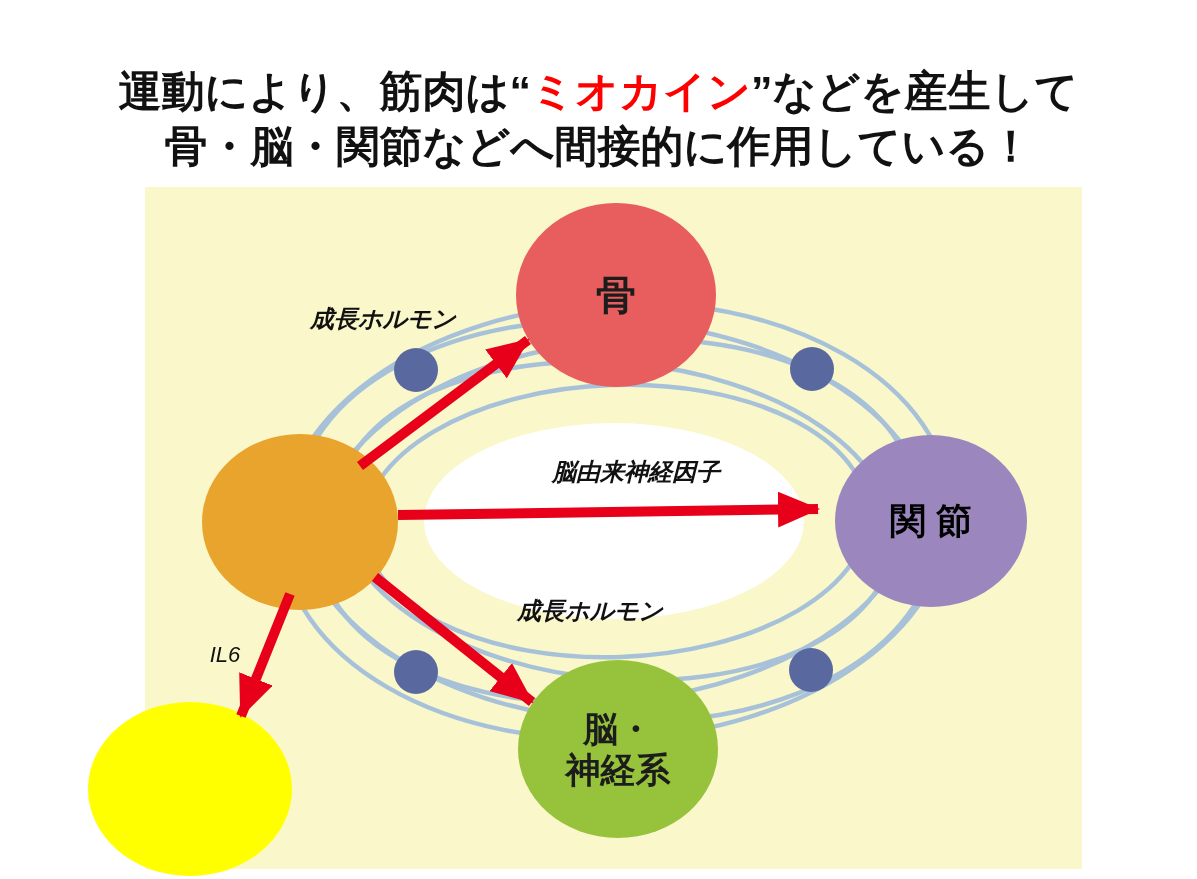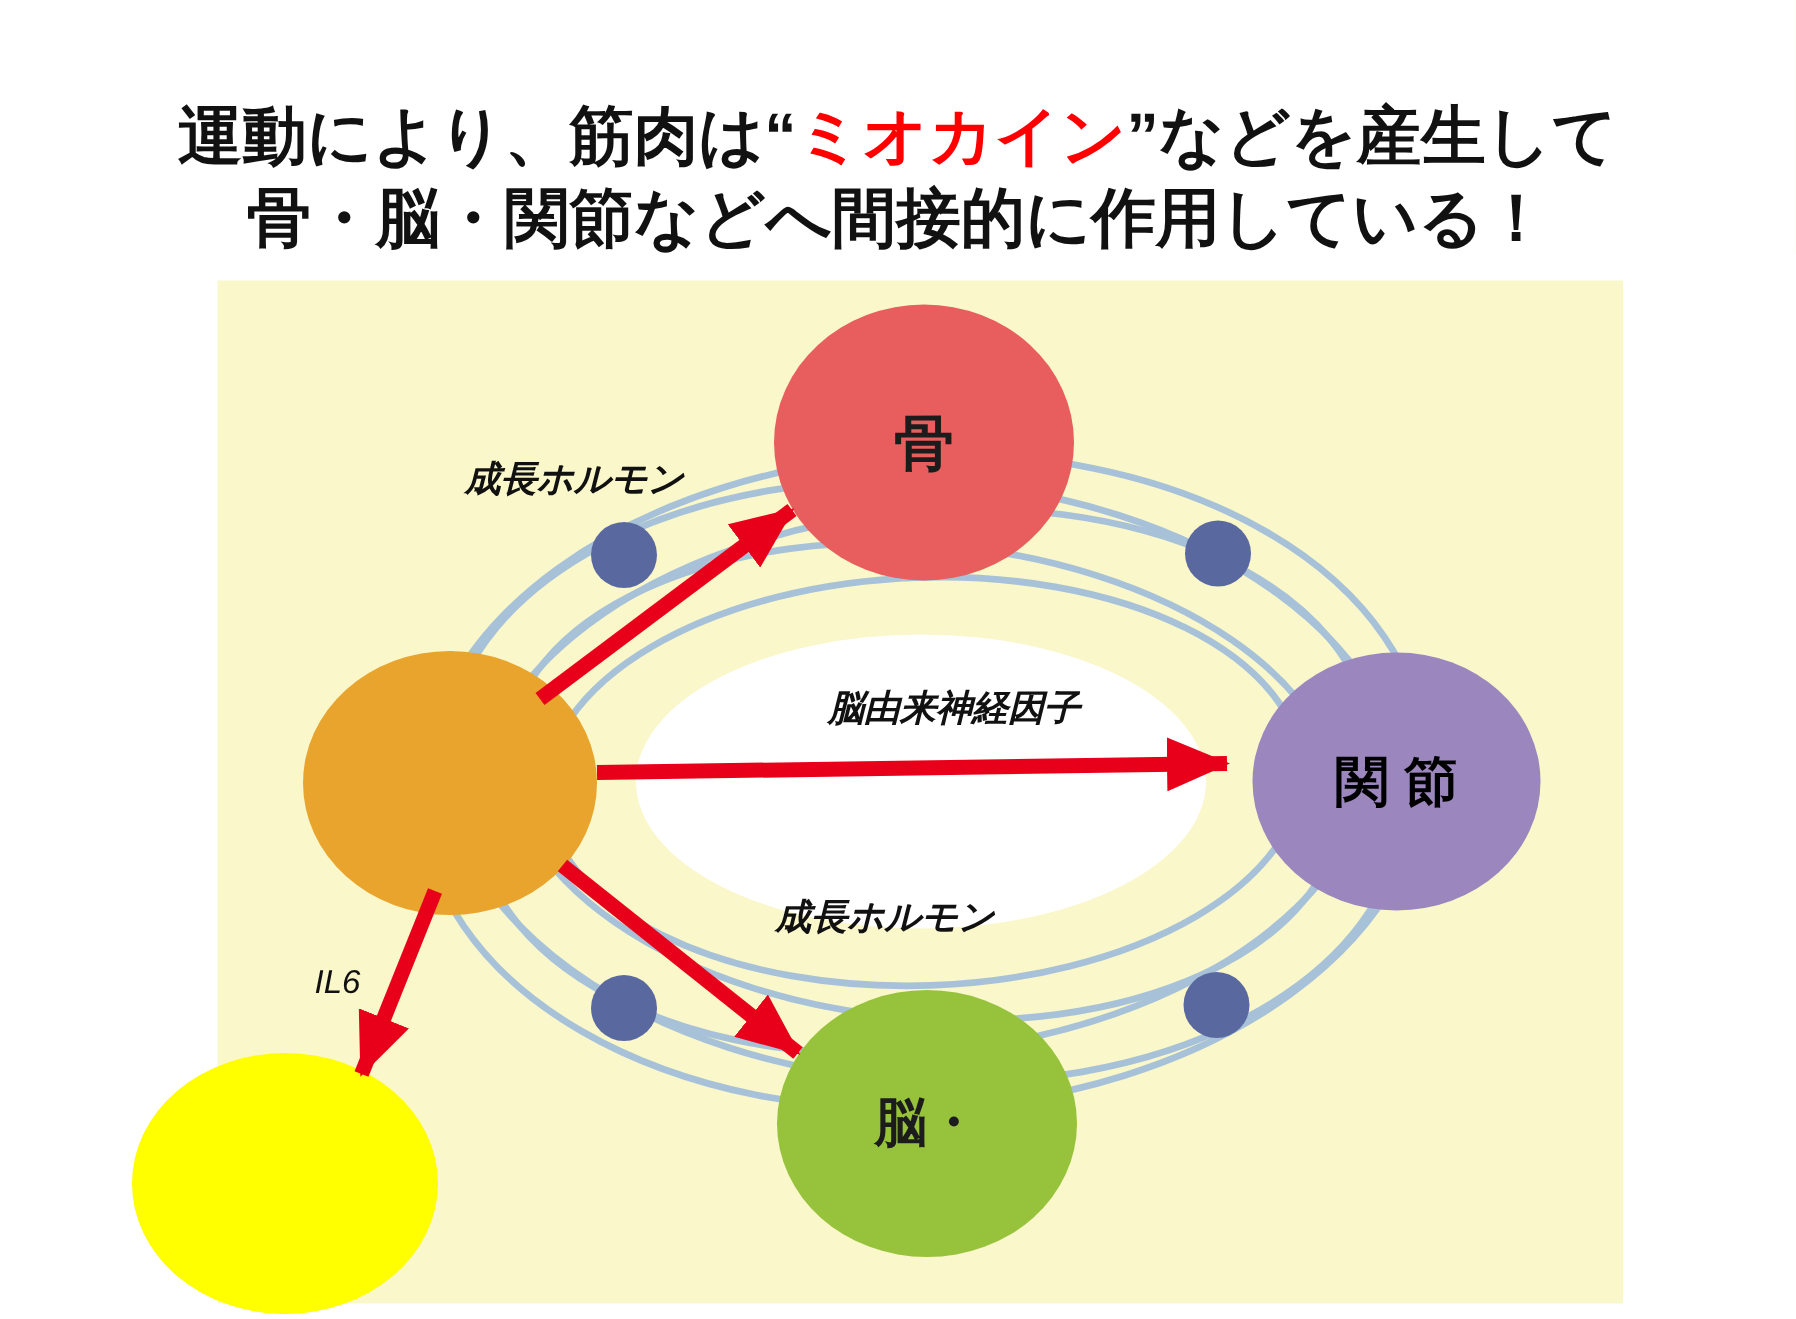--- a/index.html
+++ b/index.html
@@ -99,20 +99,21 @@
       <line x1="398" y1="483" x2="818" y2="477" marker-end="url(#arrowhead)" stroke="#E8001A"></line>
       <line x1="375" y1="545" x2="532" y2="670" marker-end="url(#arrowhead)" stroke="#E8001A"></line>
       <line x1="290" y1="562" x2="241" y2="684" marker-end="url(#arrowhead)" stroke="#E8001A"></line>
     </g>
   </svg>
 
   <div class="node-text node-bone">骨</div>
   <div class="node-text node-joint">関 節</div>
   <div class="node-text node-brain">
     <div>脳・</div>
+    <div>神経系</div>
   </div>
 
   <div class="arrow-label label-growth">成長ホルモン</div>
   <div class="arrow-label label-analgesic">脳由来神経因子</div>
   <div class="arrow-label label-bdnf">成長ホルモン</div>
   <div class="arrow-label label-il6">IL6</div>
 
 </div>
 
 </body></html>

